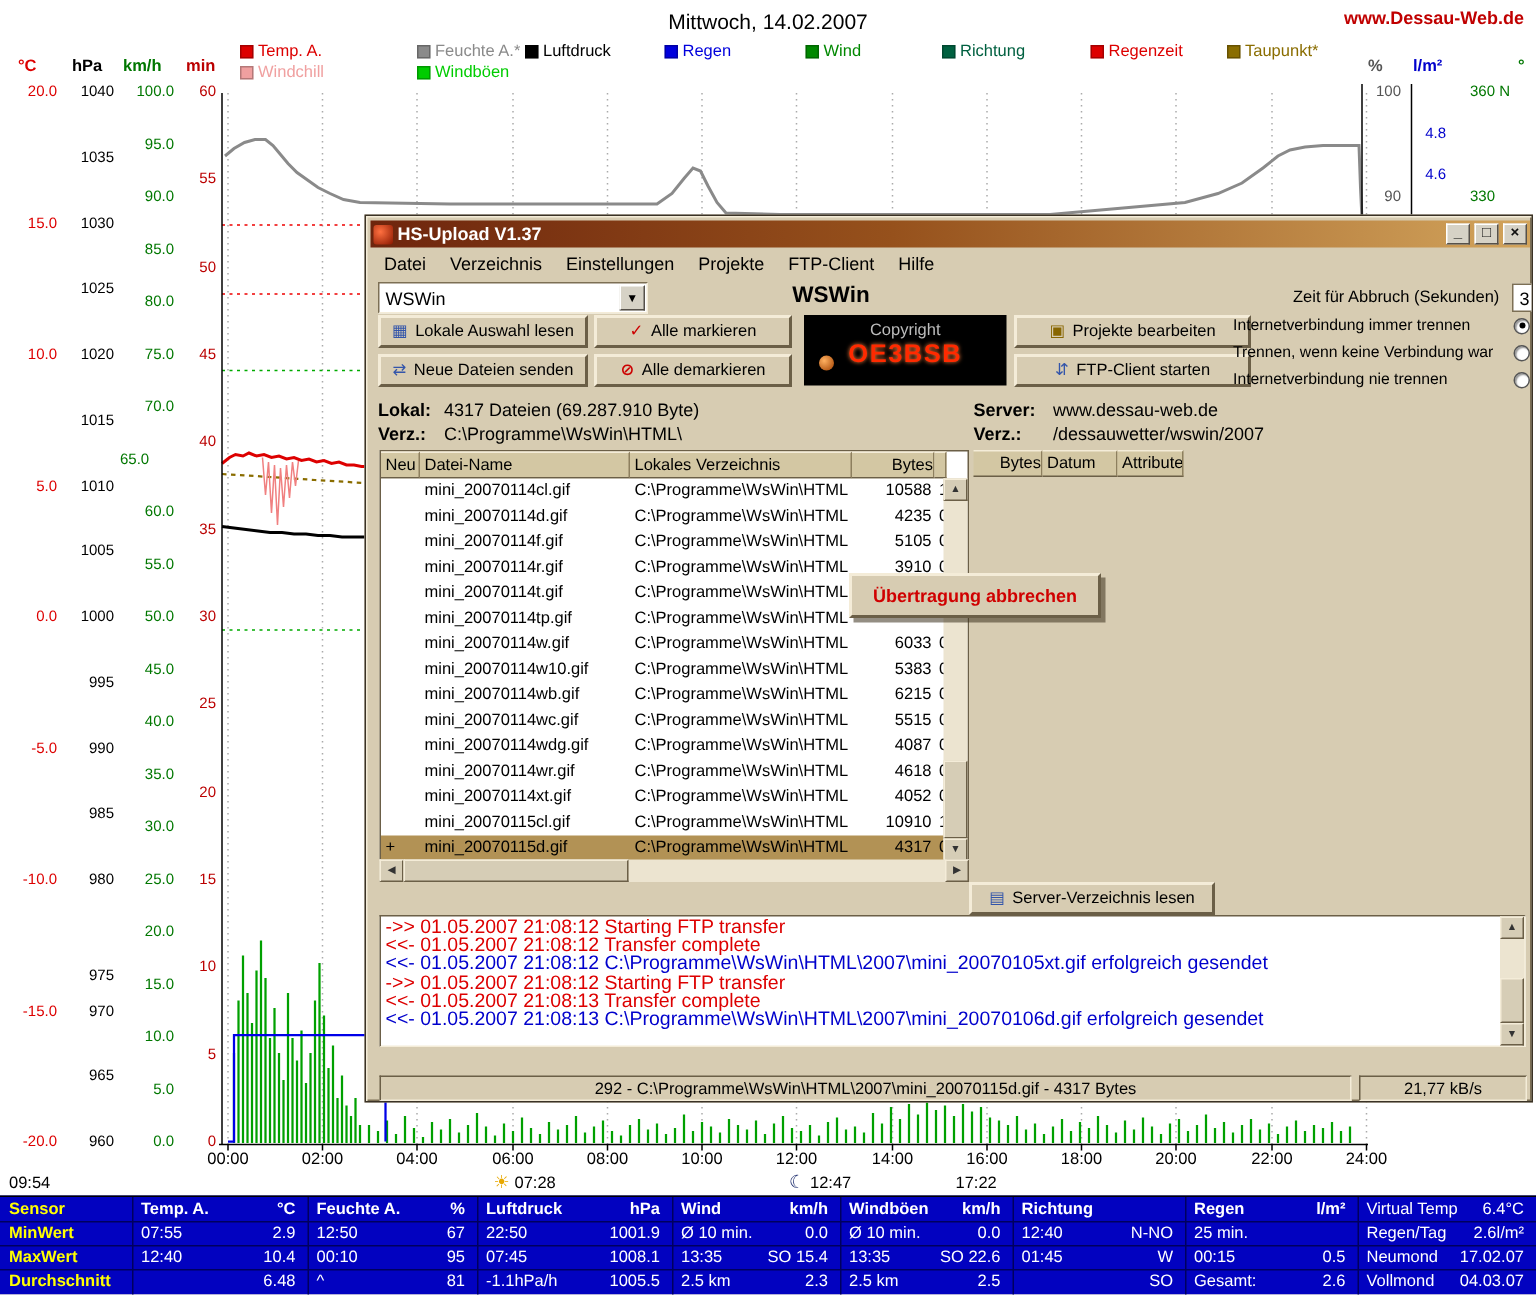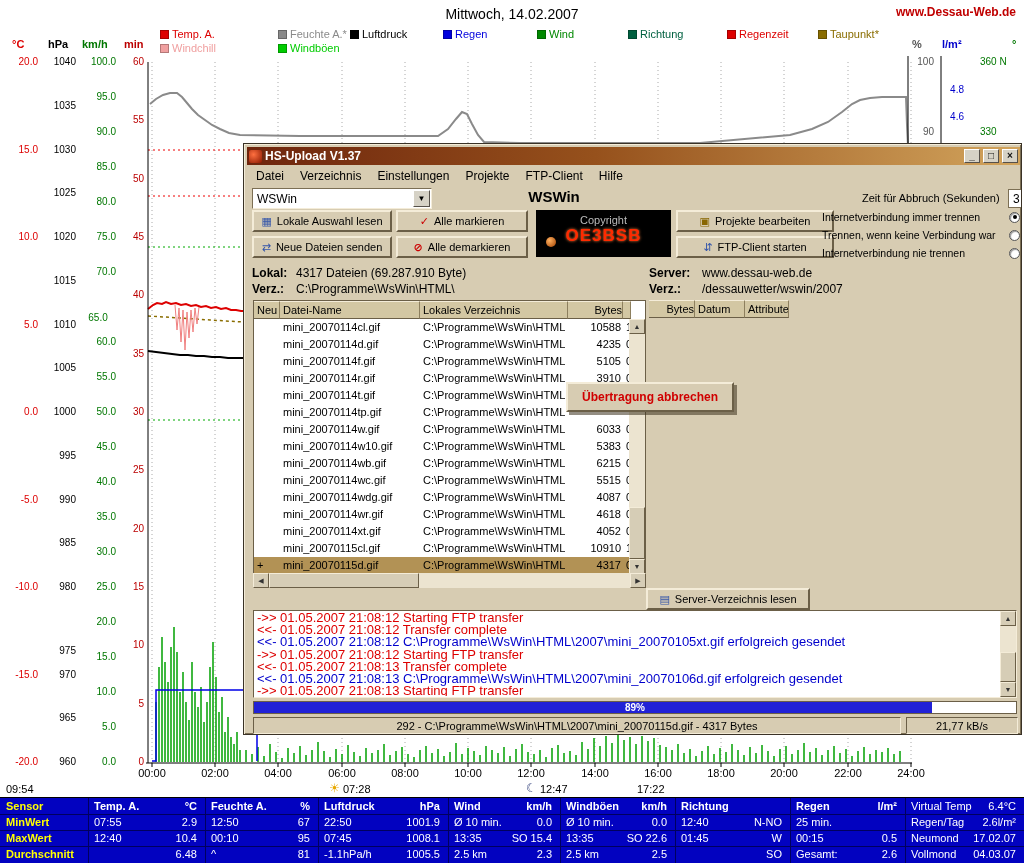--- a/index.html
+++ b/index.html
@@ -168,21 +168,21 @@
       <div class="tick" style="left: 42px; width: 34px; top: 712.25px; color: rgb(0, 0, 0); text-align: right;">965</div>
       <div class="tick" style="left: 42px; width: 34px; top: 756px; color: rgb(0, 0, 0); text-align: right;">960</div>
       <div class="axis-unit" style="left: 82px; top: 38px; color: rgb(0, 119, 0);">km/h</div>
       <div class="tick" style="left: 80px; width: 36px; top: 56px; color: rgb(0, 119, 0); text-align: right;">100.0</div>
       <div class="tick" style="left: 80px; width: 36px; top: 91px; color: rgb(0, 119, 0); text-align: right;">95.0</div>
       <div class="tick" style="left: 80px; width: 36px; top: 126px; color: rgb(0, 119, 0); text-align: right;">90.0</div>
       <div class="tick" style="left: 80px; width: 36px; top: 161px; color: rgb(0, 119, 0); text-align: right;">85.0</div>
       <div class="tick" style="left: 80px; width: 36px; top: 196px; color: rgb(0, 119, 0); text-align: right;">80.0</div>
       <div class="tick" style="left: 80px; width: 36px; top: 231px; color: rgb(0, 119, 0); text-align: right;">75.0</div>
       <div class="tick" style="left: 80px; width: 36px; top: 266px; color: rgb(0, 119, 0); text-align: right;">70.0</div>
-      <div class="tick" style="left: 80px; width: 36px; top: 312px; color: rgb(0, 119, 0); text-align: center;">65.0</div>
+      <div class="tick" style="left: 80px; width: 36px; top: 301px; color: rgb(0, 119, 0); text-align: left;">65.0</div>
       <div class="tick" style="left: 80px; width: 36px; top: 336px; color: rgb(0, 119, 0); text-align: right;">60.0</div>
       <div class="tick" style="left: 80px; width: 36px; top: 371px; color: rgb(0, 119, 0); text-align: right;">55.0</div>
       <div class="tick" style="left: 80px; width: 36px; top: 406px; color: rgb(0, 119, 0); text-align: right;">50.0</div>
       <div class="tick" style="left: 80px; width: 36px; top: 441px; color: rgb(0, 119, 0); text-align: right;">45.0</div>
       <div class="tick" style="left: 80px; width: 36px; top: 476px; color: rgb(0, 119, 0); text-align: right;">40.0</div>
       <div class="tick" style="left: 80px; width: 36px; top: 511px; color: rgb(0, 119, 0); text-align: right;">35.0</div>
       <div class="tick" style="left: 80px; width: 36px; top: 546px; color: rgb(0, 119, 0); text-align: right;">30.0</div>
       <div class="tick" style="left: 80px; width: 36px; top: 581px; color: rgb(0, 119, 0); text-align: right;">25.0</div>
       <div class="tick" style="left: 80px; width: 36px; top: 616px; color: rgb(0, 119, 0); text-align: right;">20.0</div>
       <div class="tick" style="left: 80px; width: 36px; top: 651px; color: rgb(0, 119, 0); text-align: right;">15.0</div>
@@ -640,33 +640,28 @@
     </div>
 
     <div id="log-area">
       <div id="log-lines">
           <div class="log-line red">-&gt;&gt; 01.05.2007 21:08:12   Starting FTP transfer</div>
           <div class="log-line red">&lt;&lt;- 01.05.2007 21:08:12   Transfer complete</div>
           <div class="log-line blue">&lt;&lt;- 01.05.2007 21:08:12   C:\Programme\WsWin\HTML\2007\mini_20070105xt.gif erfolgreich gesendet</div>
           <div class="log-line red">-&gt;&gt; 01.05.2007 21:08:12   Starting FTP transfer</div>
           <div class="log-line red">&lt;&lt;- 01.05.2007 21:08:13   Transfer complete</div>
           <div class="log-line blue">&lt;&lt;- 01.05.2007 21:08:13   C:\Programme\WsWin\HTML\2007\mini_20070106d.gif erfolgreich gesendet</div>
-          <div class="log-line red">-&gt;&gt; 01.05.2007 21:08:13   Starting FTP transfer</div>
         </div>
       <div id="log-vscroll">
         <div class="sb-btn up">▲</div>
         <div class="sb-thumb"></div>
         <div class="sb-btn down">▼</div>
       </div>
     </div>
 
-    <div id="progress">
-      <div id="progress-fill" style="width: 89%;"></div>
-      <div id="progress-label">89%</div>
-    </div>
 
     <div class="sunken" id="status-left">292 - C:\Programme\WsWin\HTML\2007\mini_20070115d.gif - 4317 Bytes</div>
     <div class="sunken" id="status-right">21,77 kB/s</div>
   </div>
 
   <div id="stats">
       <div class="st-cell st-rowlabel" style="left: 6px; top: 1px;">Sensor</div>
       <div class="st-cell st-rowlabel" style="left: 6px; top: 17px;">MinWert</div>
       <div class="st-cell st-rowlabel" style="left: 6px; top: 33px;">MaxWert</div>
       <div class="st-cell st-rowlabel" style="left: 6px; top: 49px;">Durchschnitt</div>

